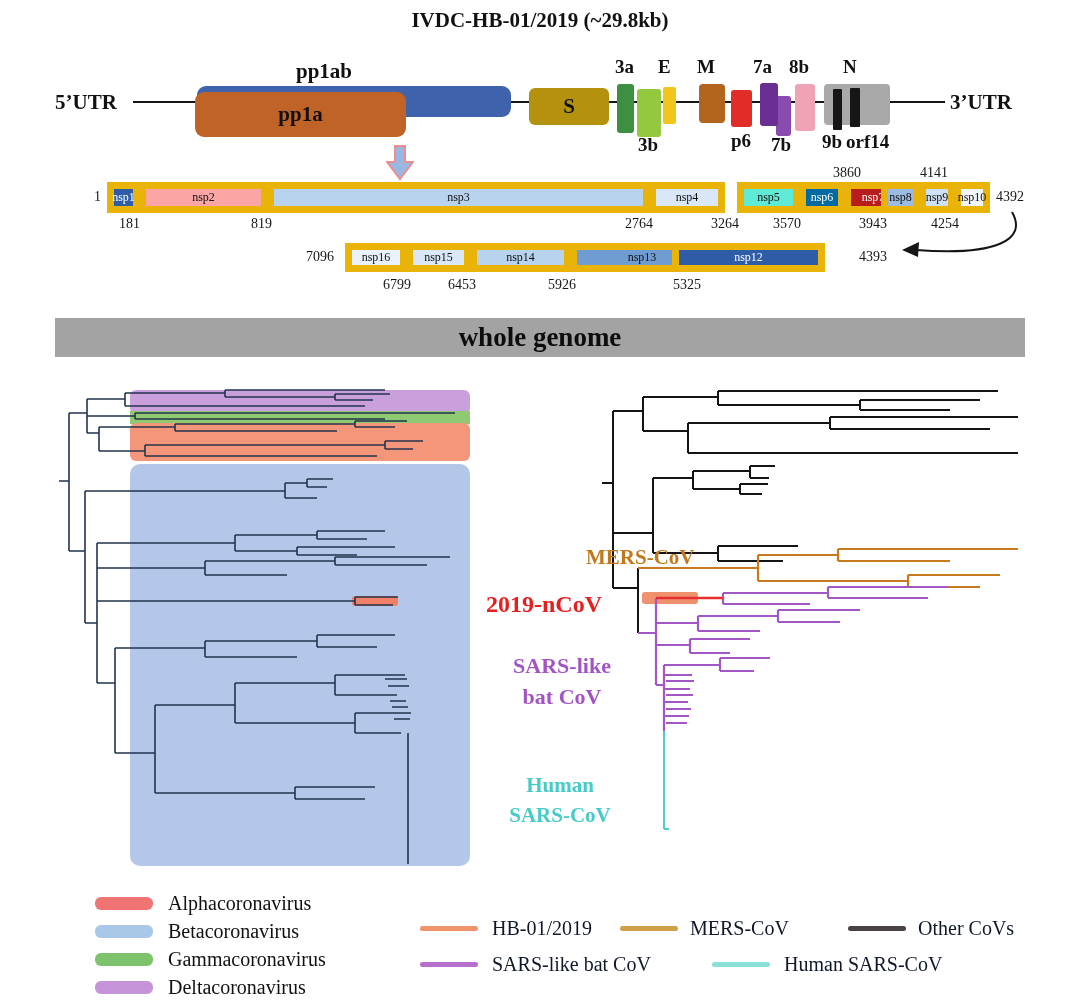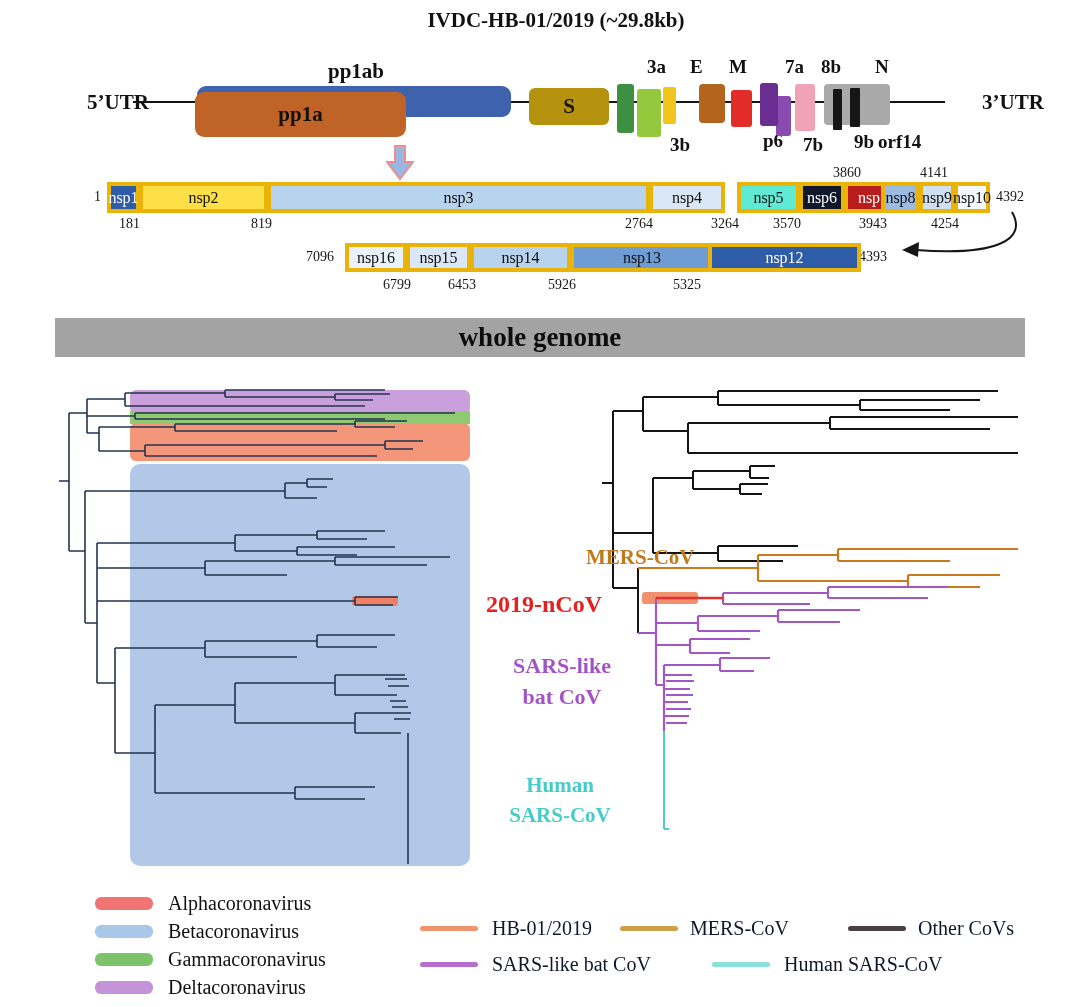--- a/index.html
+++ b/index.html
@@ -1,28 +1,28 @@
 <!DOCTYPE html>
 <html><head>
 <meta charset="utf-8">
 <style>
   * { margin:0; padding:0; box-sizing:border-box; }
   html,body { background:#ffffff; }
   body { font-family:"Liberation Serif","DejaVu Serif",serif; color:#111; }
   .fig { position:relative; width:1080px; height:1007px; background:#fff; overflow:hidden; }
   .abs { position:absolute; }
-  .lbl { position:absolute; font-weight:bold; color:#111; white-space:nowrap;padding-left:32px; }
+  .lbl { position:absolute; font-weight:bold; color:#111; white-space:nowrap; }
   .num { position:absolute; font-size:14px; color:#151515; white-space:nowrap; }
   .gbox { position:absolute; display:flex; align-items:center; justify-content:center;
           font-weight:bold; color:#111; z-index:2; }
   .genome-line { position:absolute; background:#151515; z-index:1; }
   .nsp-row { position:absolute; left:0; width:1080px; }
-  .nsp { position:absolute; top:0; height:100%; border:4px solid #eab308;
+  .nsp { position:absolute; top:0; height:100%; border:7px solid #eab308;
          display:flex; align-items:center; justify-content:center;
-         font-size:16px; color:#111; white-space:nowrap; }
+         font-size:12px; color:#111; white-space:nowrap; }
   .nsp.light { color:#fff; }
   .banner { position:absolute; display:flex; align-items:center; justify-content:center;
             background:#a3a3a3; font-weight:bold; font-size:27px; color:#0d0d0d; }
   .clade-lbl { position:absolute; font-weight:bold; white-space:nowrap; text-align:center; }
   .lbl-mers  { color:#c07a1e; font-size:21px; }
   .lbl-ncov  { color:#e62020; font-size:24px; }
   .lbl-sars  { color:#a254c4; font-size:22px; line-height:31px; }
   .lbl-human { color:#45ccc6; font-size:21px; line-height:30px; }
   .legend-genus { position:absolute; }
   .lg-row { display:flex; align-items:center; gap:15px; margin-bottom:10px; height:18px; }
@@ -78,25 +78,25 @@
     <polygon points="9,1 19,1 19,17 27,17 14,34 1,17 9,17" fill="#9ab6e2" stroke="#e89090" stroke-width="2"></polygon>
   </svg>
 
   <div class="num" style="left:94px;top:189px">1</div>
   <div class="num" style="left:996px;top:189px">4392</div>
   <div class="num" style="left:833px;top:165px">3860</div>
   <div class="num" style="left:920px;top:165px">4141</div>
 
   <div class="nsp-row" style="top:182px;height:31px">
     <div class="nsp light" style="left: 107px; width: 33px; background-color: rgb(46, 92, 166);">nsp1</div>
-    <div class="nsp" style="left: 139px; width: 129px; background-color: #fde047;">nsp2</div>
+    <div class="nsp" style="left: 139px; width: 129px; background-color: #fca5a5;">nsp2</div>
     <div class="nsp" style="left: 267px; width: 383px; background-color: rgb(183, 211, 238);">nsp3</div>
     <div class="nsp" style="left: 649px; width: 76px; background-color: rgb(217, 231, 246);">nsp4</div>
     <div class="nsp" style="left: 737px; width: 63px; background-color: #5eead4;">nsp5</div>
-    <div class="nsp light" style="left: 799px; width: 46px; background-color: #0f172a;">nsp6</div>
+    <div class="nsp light" style="left: 799px; width: 46px; background-color: #0369a1;">nsp6</div>
     <div class="nsp light" style="left: 844px; width: 58px; background-color: #b91c1c;">nsp7</div>
     <div class="nsp" style="left: 881px; width: 39px; background-color: rgb(156, 187, 226);">nsp8</div>
     <div class="nsp" style="left: 919px; width: 36px; background-color: rgb(207, 224, 243);">nsp9</div>
     <div class="nsp" style="left: 954px; width: 36px; background-color: rgb(242, 247, 252);">nsp10</div>
   </div>
 
   <div class="num" style="left:119px;top:216px">181</div>
   <div class="num" style="left:251px;top:216px">819</div>
   <div class="num" style="left:625px;top:216px">2764</div>
   <div class="num" style="left:711px;top:216px">3264</div>
@@ -105,21 +105,21 @@
   <div class="num" style="left:931px;top:216px">4254</div>
 
   <div class="num" style="left:306px;top:249px">7096</div>
   <div class="num" style="left:859px;top:249px">4393</div>
 
   <div class="nsp-row" style="top:243px;height:29px">
     <div class="nsp" style="left: 345px; width: 62px; background-color: rgb(233, 241, 250);">nsp16</div>
     <div class="nsp" style="left: 406px; width: 65px; background-color: rgb(217, 231, 246);">nsp15</div>
     <div class="nsp" style="left: 470px; width: 101px; background-color: rgb(183, 211, 238);">nsp14</div>
     <div class="nsp" style="left: 570px; width: 144px; background-color: rgb(111, 157, 211);">nsp13</div>
-    <div class="nsp light" style="left: 708px; width: 153px; background-color: rgb(46, 92, 166);">nsp12</div>
+    <div class="nsp light" style="left: 672px; width: 153px; background-color: rgb(46, 92, 166);">nsp12</div>
   </div>
 
   <div class="num" style="left:383px;top:277px">6799</div>
   <div class="num" style="left:448px;top:277px">6453</div>
   <div class="num" style="left:548px;top:277px">5926</div>
   <div class="num" style="left:673px;top:277px">5325</div>
 
   <svg class="abs" style="left:888px;top:206px" width="132" height="58" viewBox="0 0 132 58">
     <path d="M124,6 C140,34 108,50 28,44" fill="none" stroke="#151515" stroke-width="2"></path>
     <polygon points="14,44 31,36 30,51" fill="#151515"></polygon>

